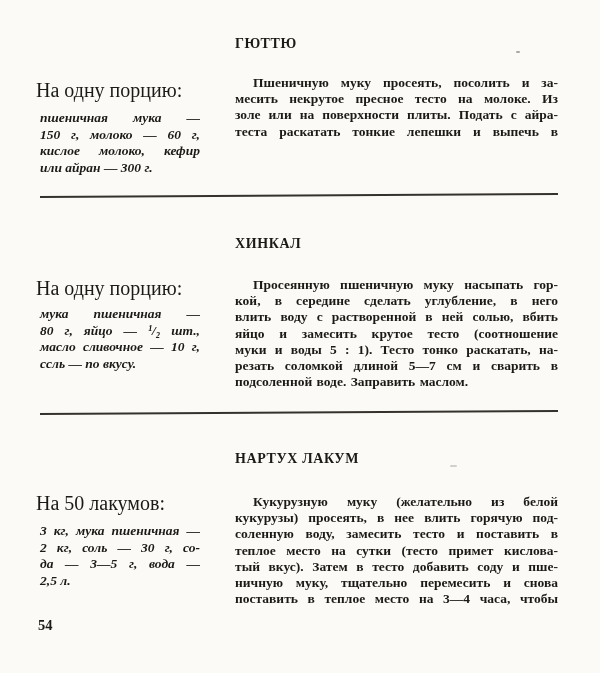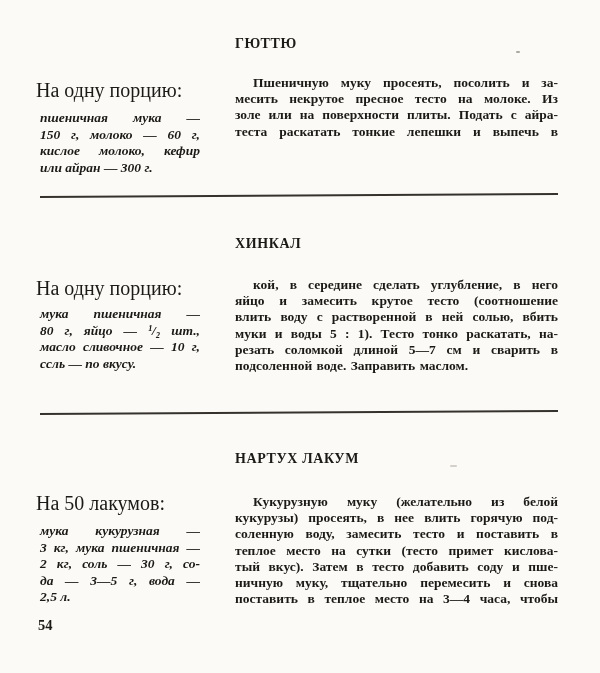--- a/index.html
+++ b/index.html
@@ -94,34 +94,34 @@
 
   <div class="recipe-title t1">ХИНКАЛ</div>
   <div class="portion-label pl1">На одну порцию:</div>
   <div class="ingredients ing1">
       <div class="tline">мука пшеничная —</div>
       <div class="tline">80 г, яйцо — ¹/₂ шт.,</div>
       <div class="tline">масло сливочное — 10 г,</div>
       <div class="tline tline-last">ссль — по вкусу.</div>
     </div>
   <div class="instructions ins1">
+      <div class="tline">Просеянную пшеничную муку насыпать гор-</div>
       <div class="tline">кой, в середине сделать углубление, в него</div>
+      <div class="tline">влить воду с растворенной в ней солью, вбить</div>
       <div class="tline">яйцо и замесить крутое тесто (соотношение</div>
-      <div class="tline">влить воду с растворенной в ней солью, вбить</div>
       <div class="tline">муки и воды 5 : 1). Тесто тонко раскатать, на-</div>
       <div class="tline">резать соломкой длиной 5—7 см и сварить в</div>
       <div class="tline tline-last">подсоленной воде. Заправить маслом.</div>
     </div>
 
   <div class="divider d1"></div>
 
   <div class="recipe-title t2">НАРТУХ ЛАКУМ</div>
   <div class="portion-label pl2">На 50 лакумов:</div>
   <div class="ingredients ing2">
-      <div class="tline">мука кукурузная —</div>
       <div class="tline">3 кг, мука пшеничная —</div>
       <div class="tline">2 кг, соль — 30 г, со-</div>
       <div class="tline">да — 3—5 г, вода —</div>
       <div class="tline tline-last">2,5 л.</div>
     </div>
   <div class="instructions ins2">
       <div class="tline">Кукурузную муку (желательно из белой</div>
       <div class="tline">кукурузы) просеять, в нее влить горячую под-</div>
       <div class="tline">соленную воду, замесить тесто и поставить в</div>
       <div class="tline">теплое место на сутки (тесто примет кислова-</div>

